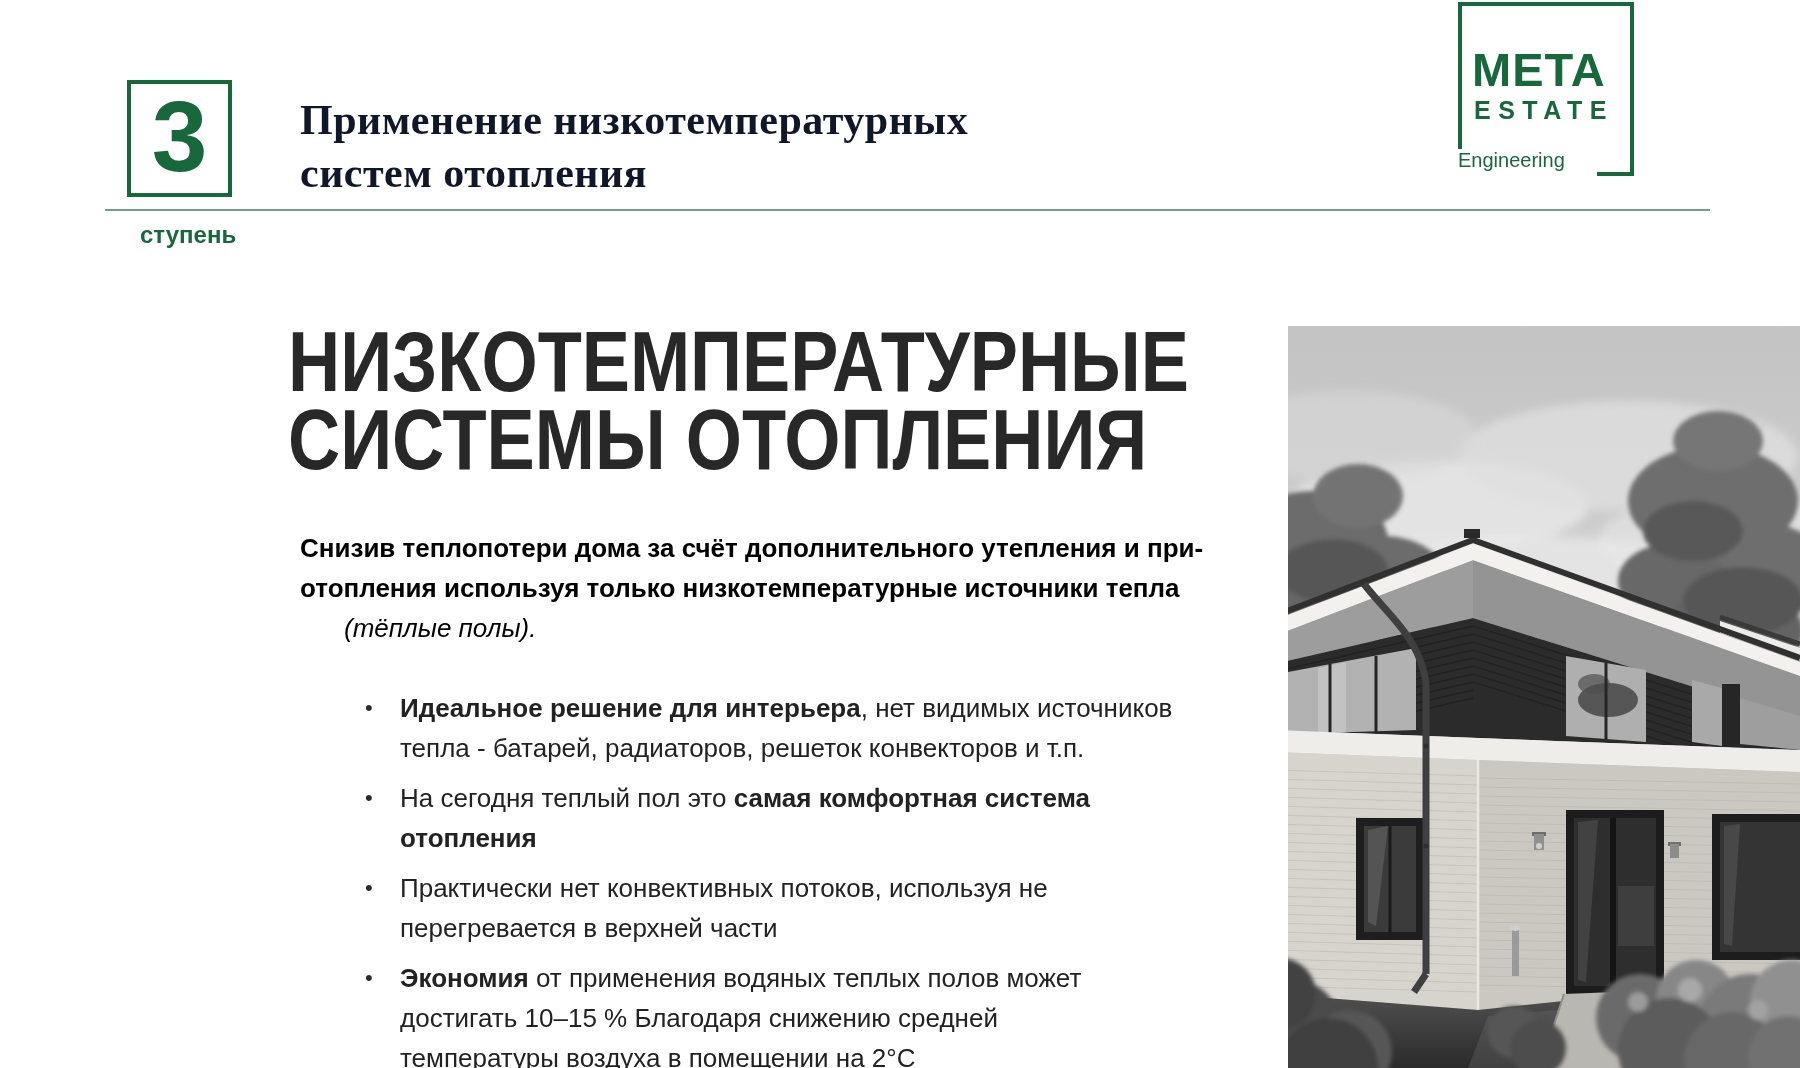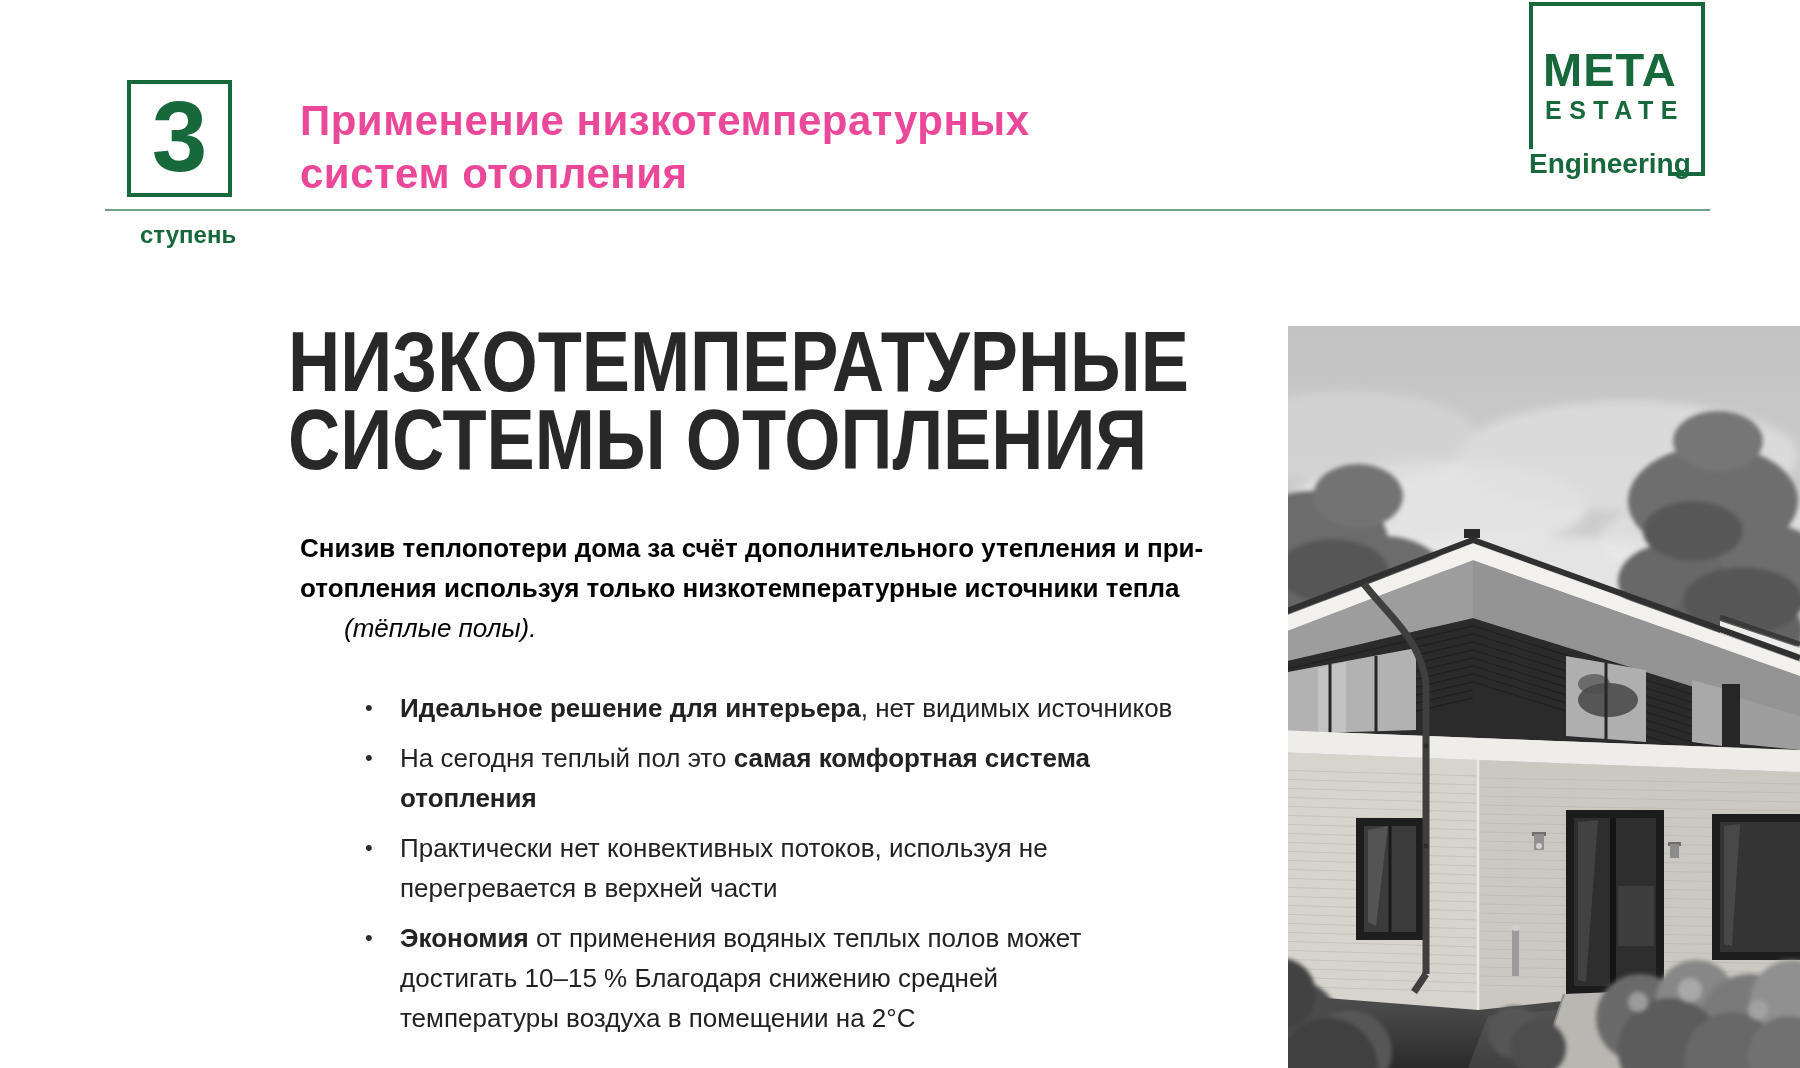--- a/index.html
+++ b/index.html
@@ -21,41 +21,41 @@
   .step-number{
     font-size:100px;font-weight:700;color:#17693c;line-height:1;
     margin-top:-6px;
   }
   .step-label{
     position:absolute;left:140px;top:221px;
     font-size:24px;font-weight:700;color:#17693c;
   }
   .page-title{
     position:absolute;left:300px;top:94px;
-    font-size:42px;font-weight:700;color:#ec4899;
-    line-height:53px;letter-spacing:.5px;
+    font-size:42px;font-weight:700;color:#0f172a;
+    line-height:53px;letter-spacing:.5px;font-family:Liberation Serif, serif;
   }
   .header-divider{
     position:absolute;left:105px;top:209px;
     width:1605px;height:2px;background:#6f9e89;
   }
   
-  .logo{position:absolute;left:1529px;top:2px;width:212px;height:186px;padding-left:33px;}
+  .logo{position:absolute;left:1458px;top:2px;width:212px;height:186px;padding-left:33px;}
   .logo svg{position:absolute;left:0;top:0;}
   .logo-meta{
     position:absolute;left:14px;top:44px;
     font-size:47px;font-weight:700;color:#17693c;letter-spacing:1px;line-height:1;
   }
   .logo-estate{
     position:absolute;left:16px;top:96px;
     font-size:25px;font-weight:700;color:#17693c;letter-spacing:7.5px;line-height:1;
   }
   .logo-eng{
     position:absolute;left:0px;top:148px;
-    font-size:28px;font-weight:700;color:#17693c;line-height:1;
+    font-size:20px;font-weight:400;color:#17693c;line-height:1;
   }
   
   .main-heading{
     position:absolute;left:288px;top:322px;
     font-size:86px;font-weight:700;color:#282828;
     line-height:78px;white-space:nowrap;
     transform:scaleX(.84);transform-origin:0 0;
   }
   .intro{
     position:absolute;left:300px;top:528px;
@@ -115,20 +115,21 @@
   <div class="intro">
       <div class="intro-line">Снизив теплопотери дома за счёт дополнительного утепления и при-</div>
       <div class="intro-line">отопления используя только низкотемпературные источники тепла</div>
       <div class="intro-line it">(тёплые полы).</div>
     </div>
 
   <ul class="bullets">
       <li>
         <span class="dot">•</span>
         <div class="bullet-line"><span class="b">Идеальное решение для интерьера</span><span>, нет видимых источников</span></div>
+        <div class="bullet-line"><span>тепла - батарей, радиаторов, решеток конвекторов и т.п.</span></div>
       </li>
       <li>
         <span class="dot">•</span>
         <div class="bullet-line"><span>На сегодня теплый пол это </span><span class="b">самая комфортная система</span></div>
         <div class="bullet-line"><span class="b">отопления</span></div>
       </li>
       <li>
         <span class="dot">•</span>
         <div class="bullet-line"><span>Практически нет конвективных потоков, используя не</span></div>
         <div class="bullet-line"><span>перегревается в верхней части</span></div>

